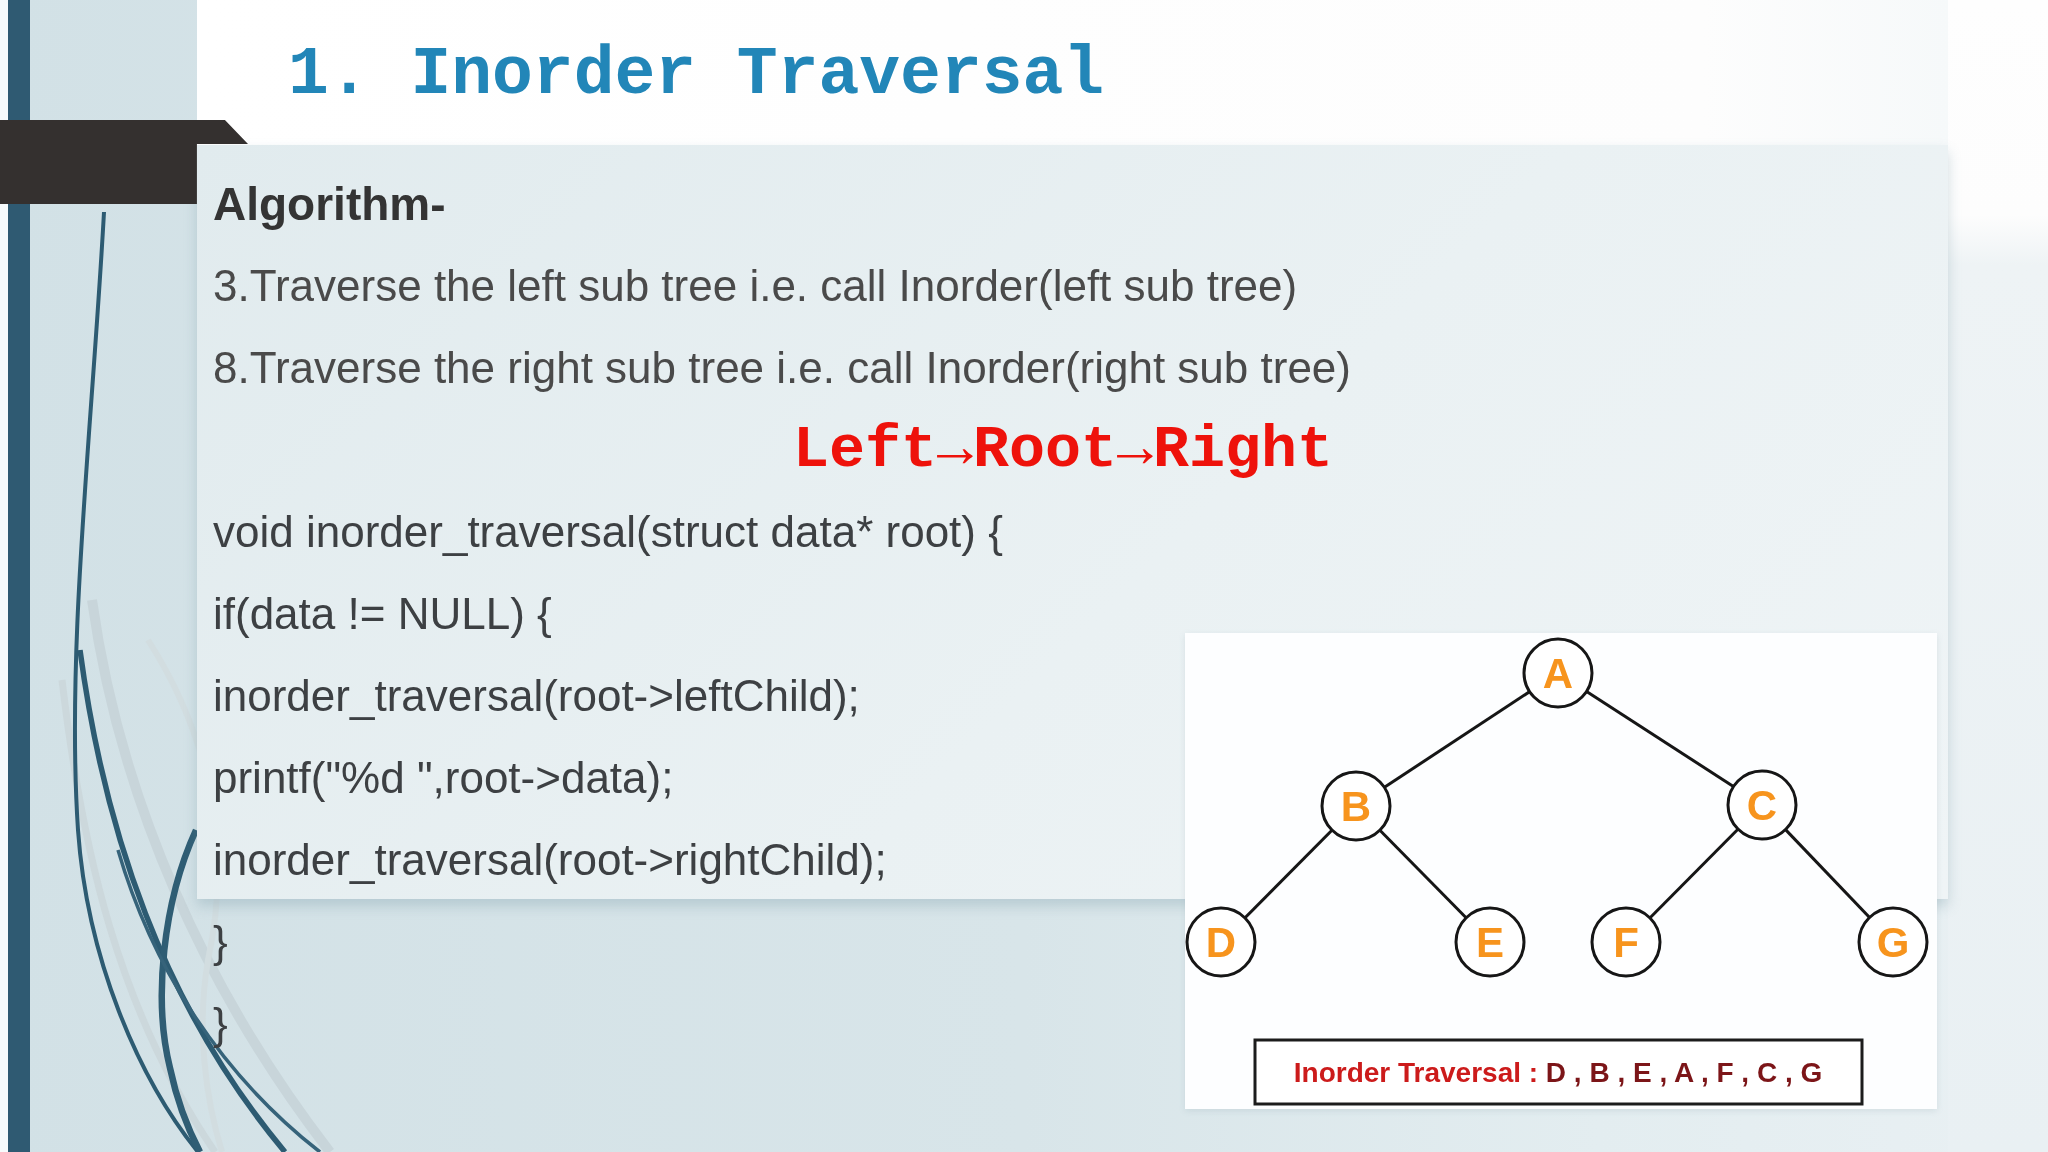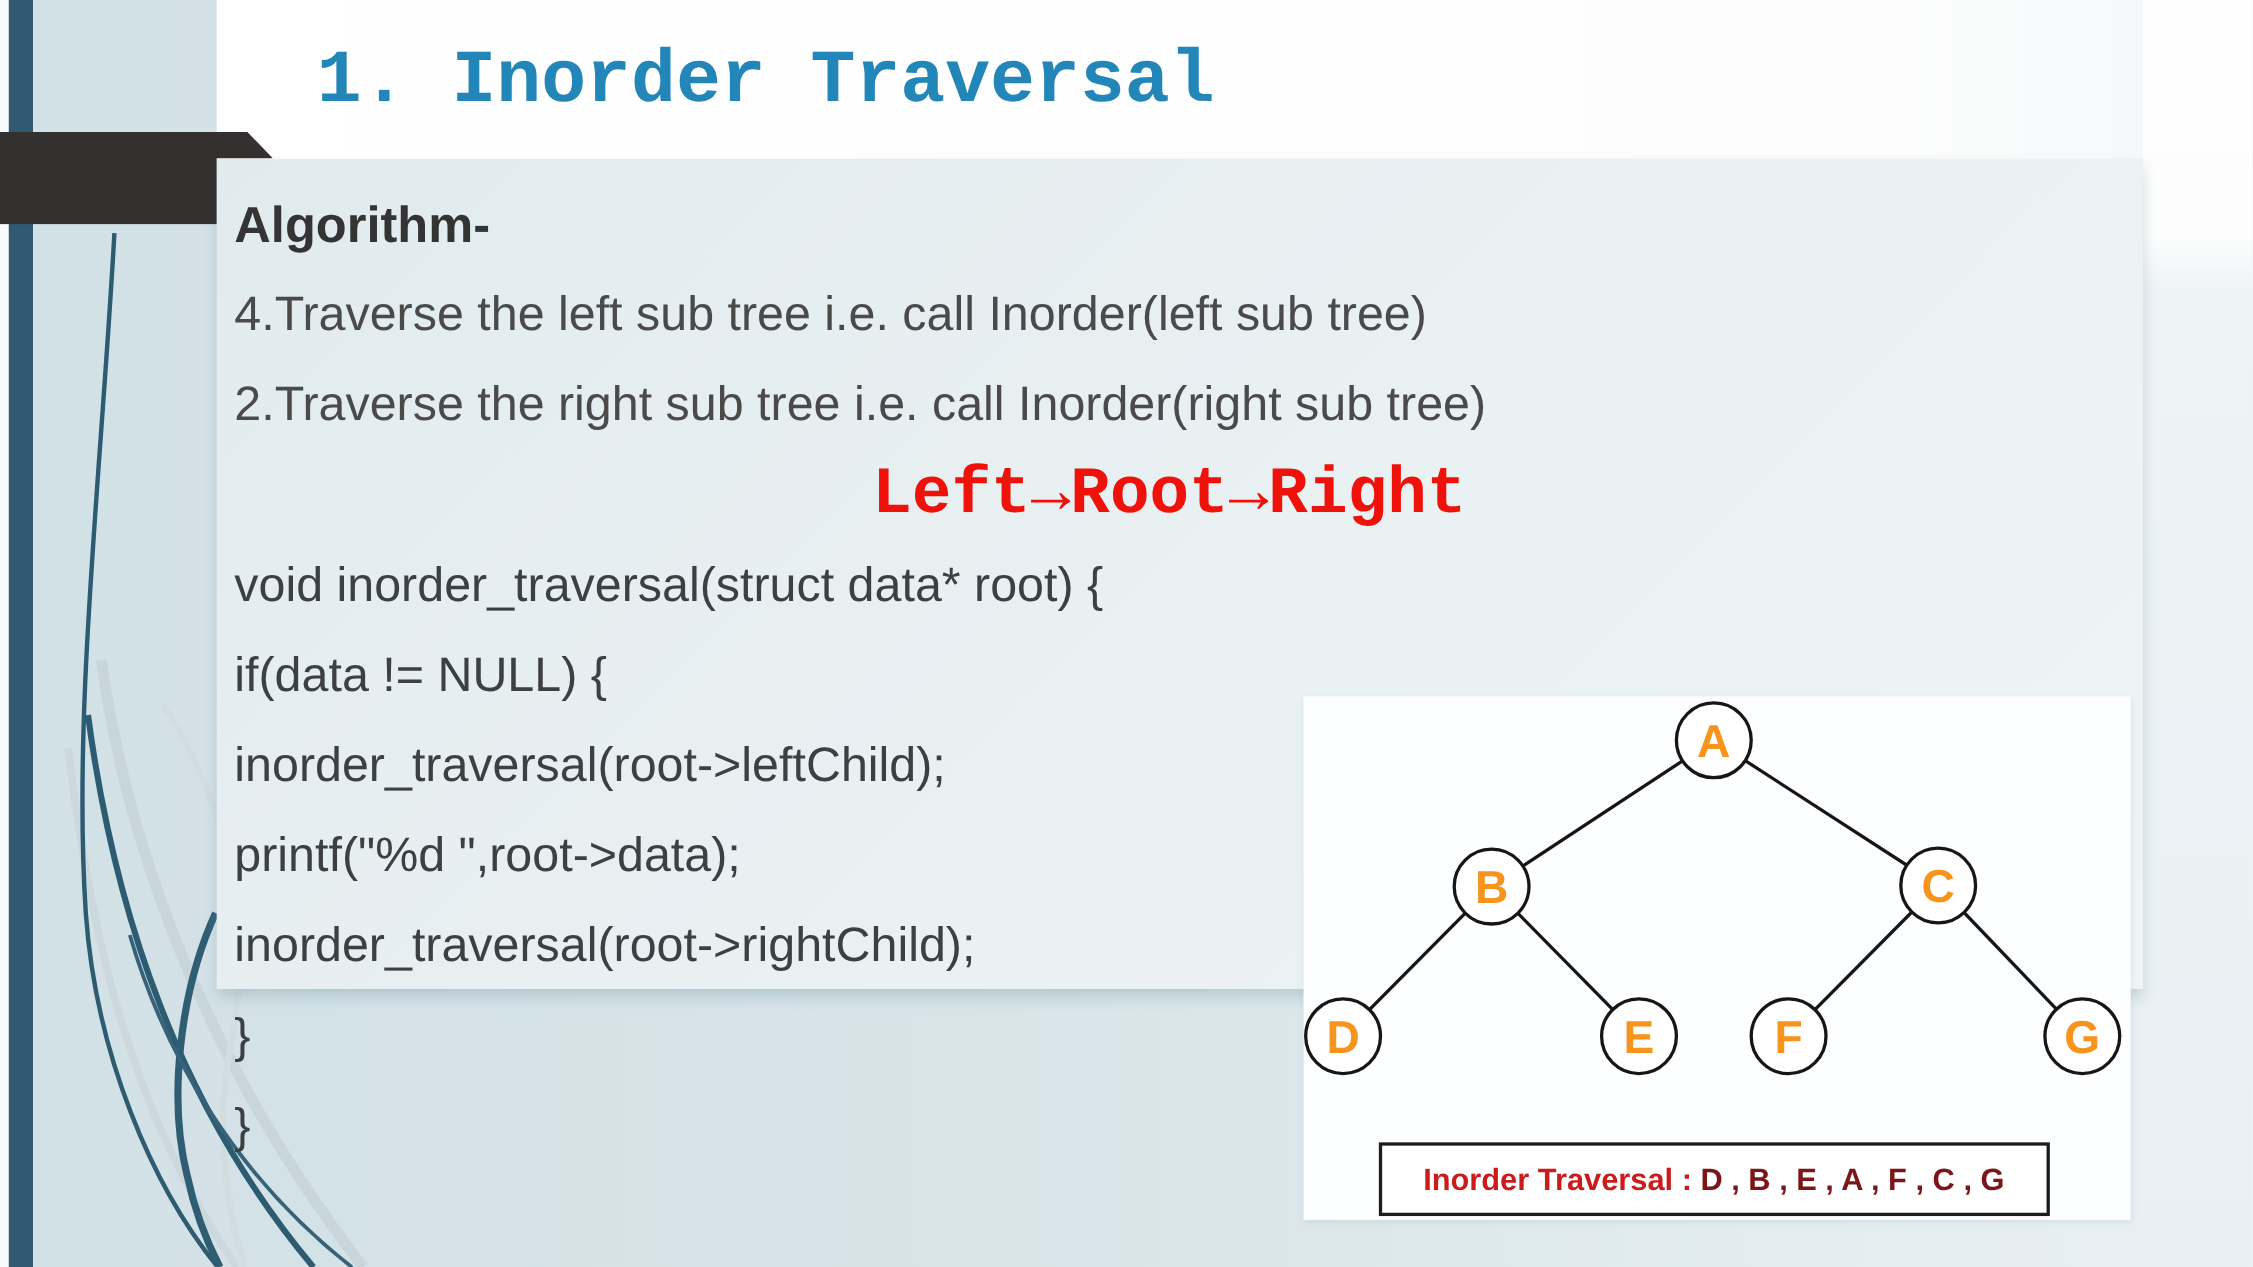--- a/index.html
+++ b/index.html
@@ -77,22 +77,22 @@
 
 <div class="title-band"></div>
 <div class="right-strip"></div>
 
 <h1 class="slide-title">1. Inorder Traversal</h1>
 <div class="banner"></div>
 
 <div class="content-panel">
   <div class="rows">
     <div class="row row-heading">Algorithm-</div>
-    <div class="row">4.Traverse the left sub tree i.e. call Inorder(left sub tree)</div>
-    <div class="row">2.Traverse the right sub tree i.e. call Inorder(right sub tree)</div>
+    <div class="row">3.Traverse the left sub tree i.e. call Inorder(left sub tree)</div>
+    <div class="row">8.Traverse the right sub tree i.e. call Inorder(right sub tree)</div>
     <div class="row row-red">Left→Root→Right</div>
     <div class="row row-code">void inorder_traversal(struct data* root) {</div>
     <div class="row row-code">if(data != NULL) {</div>
     <div class="row row-code">inorder_traversal(root-&gt;leftChild);</div>
     <div class="row row-code">printf("%d ",root-&gt;data);</div>
     <div class="row row-code">inorder_traversal(root-&gt;rightChild);</div>
     <div class="row row-code">}</div>
     <div class="row row-code">}</div>
   </div>
 

